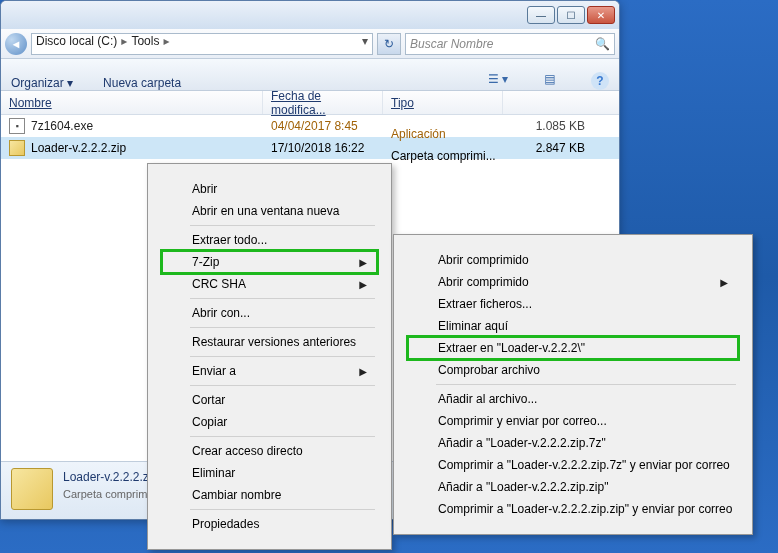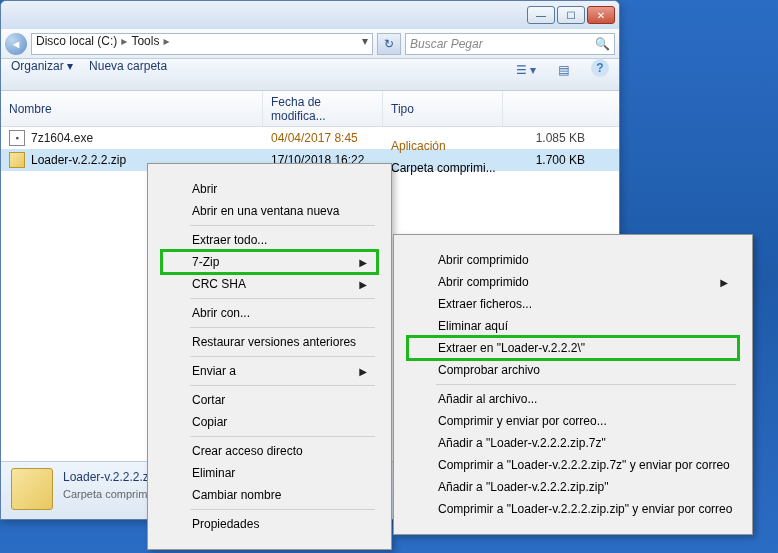--- a/index.html
+++ b/index.html
@@ -12,26 +12,26 @@
   .winbtn.close { background: linear-gradient(to bottom,#e89a8a,#c9553f); border-color:#a03020; color:#fff;}
   
   .navbar { height: 30px; background: linear-gradient(to bottom,#fafbfd,#e8eef6); display:flex; align-items:center; border-bottom:1px solid #c0cddc; padding: 0 4px; gap:4px;}
   .navarrow { width:22px; height:22px; border-radius:50%; background: radial-gradient(circle at 30% 30%,#c0d8f0,#6090c8); display:flex; align-items:center; justify-content:center; color:#fff; font-size:11px;}
   .breadcrumb { flex: 1; height: 22px; border: 1px solid #abc; background:#fff; display:flex; align-items:flex-start; padding: 0 4px; font-size:12px; color:#222;}
   .bc-sep { color:#666; padding:0 4px;}
   .bc-refresh { width:24px; height:22px; border:1px solid #abc; background:linear-gradient(to bottom,#eaf0f8,#c8d8ec); display:flex; align-items:center; justify-content:center; color:#2a5a9a;}
   .searchbox { width: 210px; height:22px; border:1px solid #abc; background:#fff; display:flex; align-items:center; padding:0 4px; color:#888; font-style:italic;}
   .searchbox .sicon { margin-left:auto; color:#5a8ac8; font-style:normal;}
   
-  .toolbar { height: 32px; background: linear-gradient(to bottom,#f5f9fd,#e0e8f2); border-bottom:1px solid #c0cddc; display:flex; align-items:flex-start; padding:0 10px; gap:16px; color:#1f3a6e;}
+  .toolbar { height: 32px; background: linear-gradient(to bottom,#f5f9fd,#e0e8f2); border-bottom:1px solid #c0cddc; display:flex; align-items:flex-end; padding:0 10px; gap:30px; color:#1f3a6e;}
   .toolbar .spacer { flex:1; }
   .tbicon { width:22px; height:22px; display:flex; align-items:center; justify-content:center; color:#3a6aaa;}
   .help { color:#3a7ad0; background:#cfe3f7; border-radius:50%; width:18px; height:18px; display:flex; align-items:center; justify-content:center; font-weight:bold;}
   
-  .columns { height:36px; background: linear-gradient(to bottom,#fdfdfe,#eef2f7); border-bottom:1px solid #d4dde8; display:flex; align-items:center; color:#1f3a6e; font-size:12px;}
+  .columns { height:24px; background: linear-gradient(to bottom,#fdfdfe,#eef2f7); border-bottom:1px solid #d4dde8; display:flex; align-items:center; color:#1f3a6e; font-size:12px;text-decoration:underline;}
   .col { padding: 0 8px; border-right:1px solid #e0e6ee; height:100%; display:flex; align-items:center;}
   .c-name{width:262px;} .c-date{width:120px;} .c-type{width:120px;} .c-size{width:90px;}
   
   .filelist { background:#fff; }
   .row { height:22px; display:flex; align-items:center; font-size:12px; color:#222;}
   .row .cell { padding:0 8px; display:flex; align-items:center; gap:6px;}
   .row .c-date,.row .c-type { color:#a16207;}
   .row .c-type { white-space:nowrap; overflow:hidden;margin-top:16px;}
   .row .c-size { color:#444; text-align:right; justify-content:flex-end;}
   .row.selected { background:#cde6f7;}
@@ -68,21 +68,21 @@
     <div class="navarrow">◄</div>
     <div class="breadcrumb">
       <span>Disco local (C:)</span>
       <span class="bc-sep">▸</span>
       <span>Tools</span>
       <span class="bc-sep">▸</span>
       <span style="margin-left:auto;color:#555">▾</span>
     </div>
     <div class="bc-refresh">↻</div>
     <div class="searchbox">
-      <span>Buscar Pegar</span>
+      <span>Buscar Nombre</span>
       <span class="sicon">🔍</span>
     </div>
   </div>
   <div class="toolbar">
     <span><span>Organizar</span> ▾</span>
     <span>Nueva carpeta</span>
     <span class="spacer"></span>
     <span class="tbicon">☰ ▾</span>
     <span class="tbicon">▤</span>
     <span class="help">?</span>
@@ -102,21 +102,21 @@
         <div class="cell c-type">Aplicación</div>
         <div class="cell c-size">1.085 KB</div>
       </div>
       <div class="row selected">
         <div class="cell c-name">
           <span class="ficon zip-icon"></span>
           <span>Loader-v.2.2.2.zip</span>
         </div>
         <div class="cell c-date">17/10/2018 16:22</div>
         <div class="cell c-type">Carpeta comprimi...</div>
-        <div class="cell c-size">1.700 KB</div>
+        <div class="cell c-size">2.847 KB</div>
       </div>
     </div>
 
   <div class="details-pane">
     <div class="details-icon"></div>
     <div class="details-text">
       <div><span>Loader-v.2.2.2.zip</span>
            &nbsp;&nbsp;&nbsp;<span class="sub">Fecha de m</span></div>
       <div class="sub">Carpeta comprimida (en zip)</div>
     </div>

